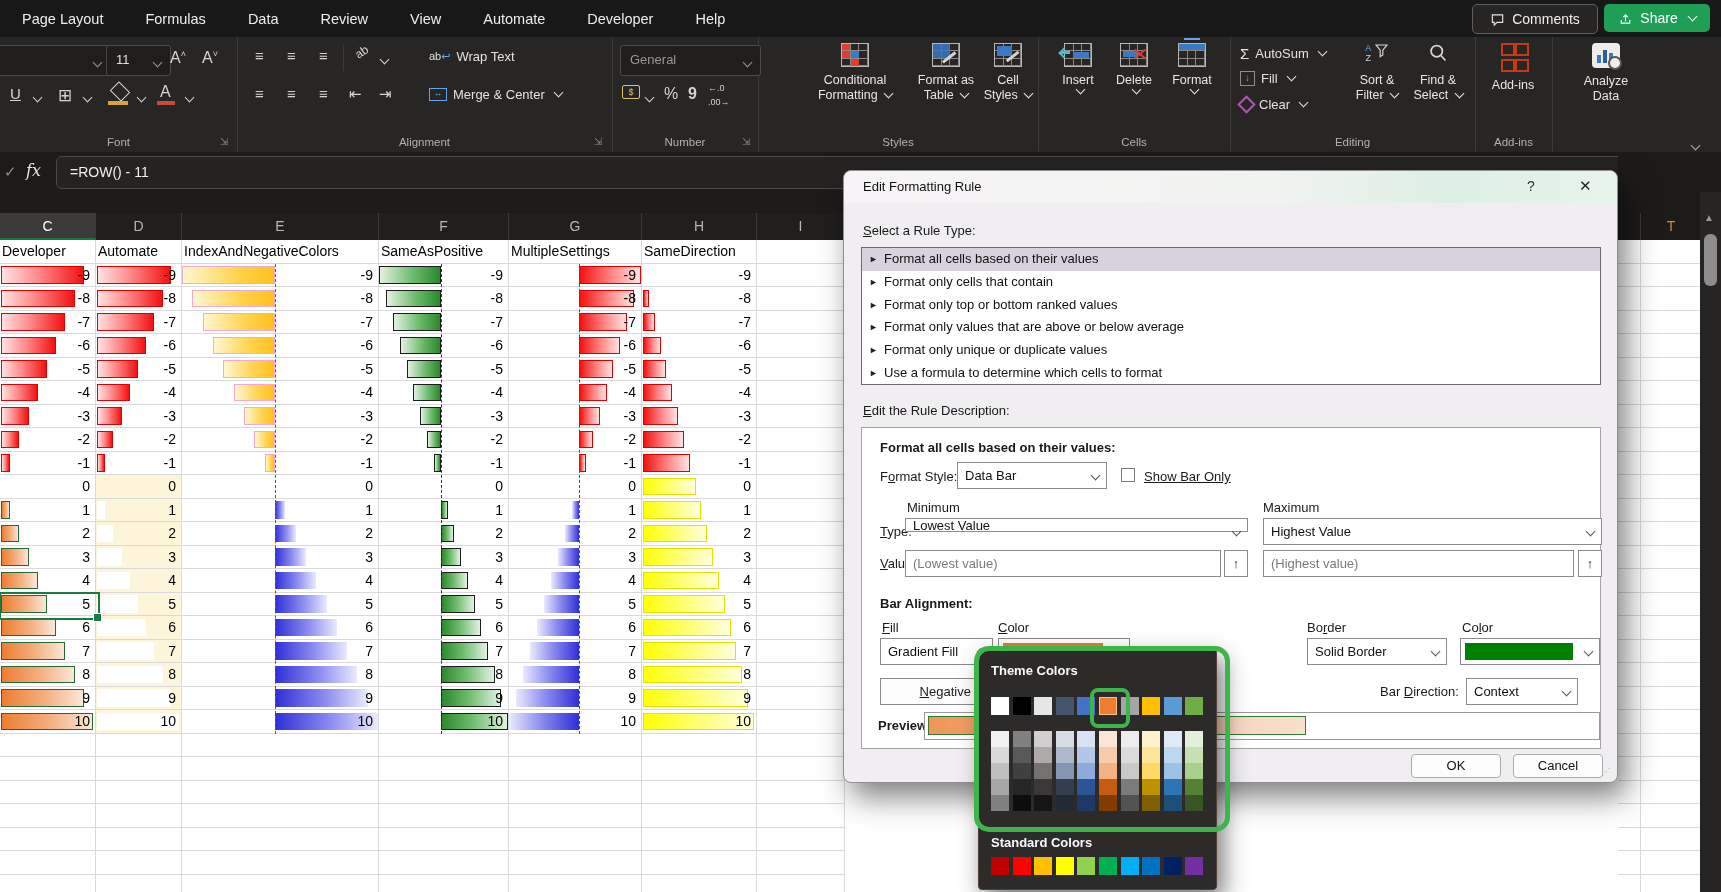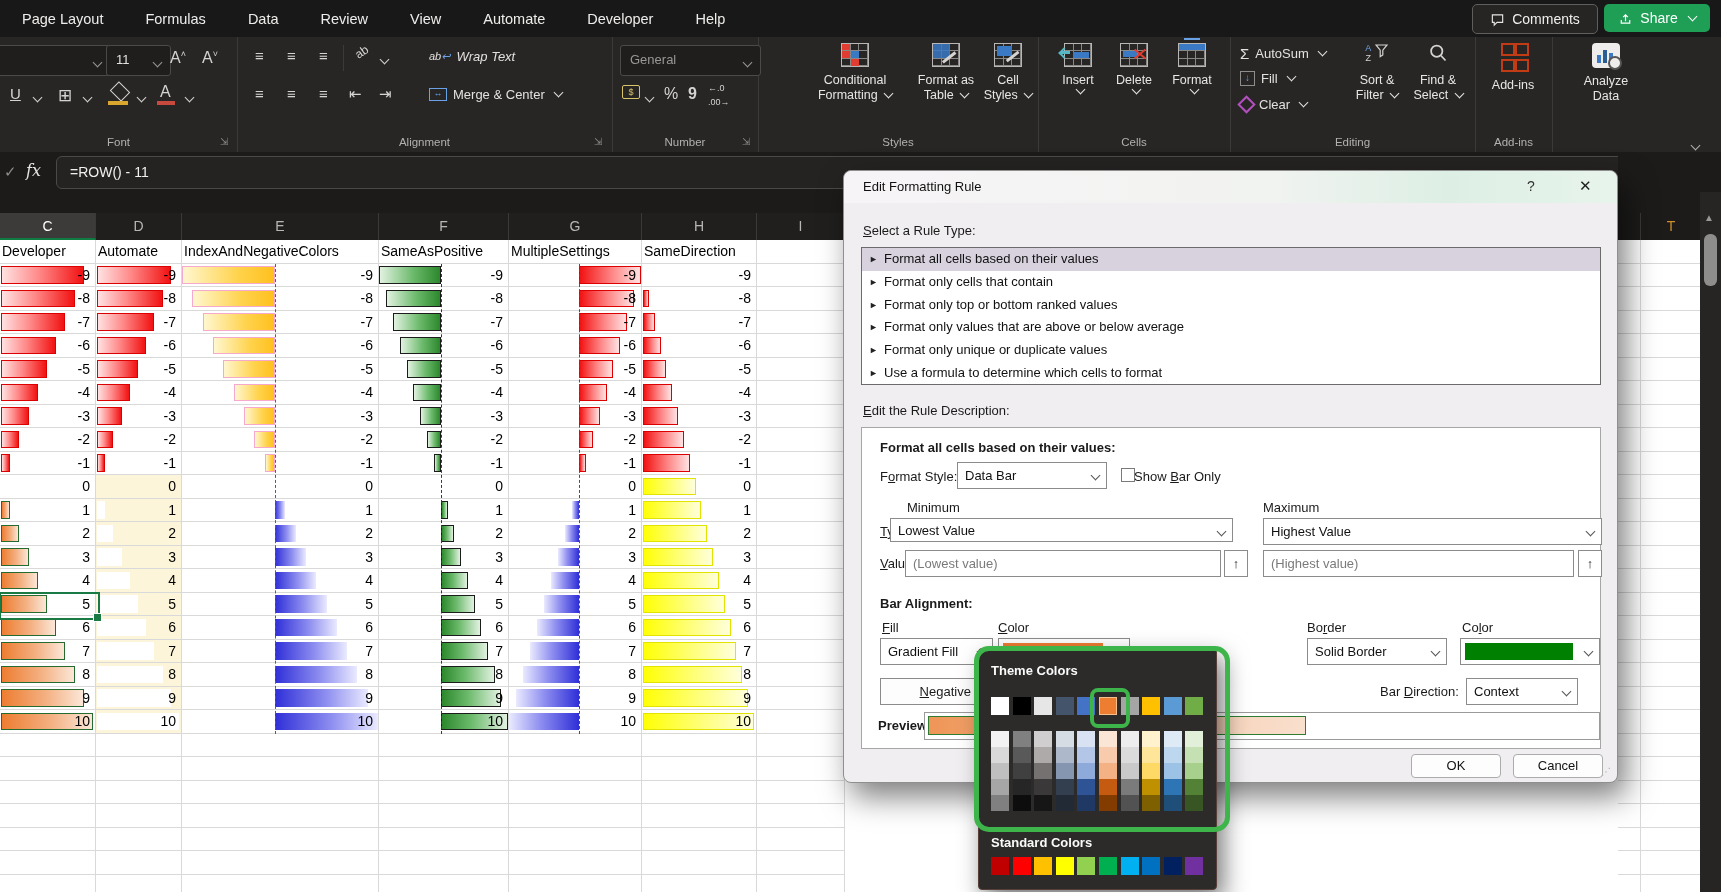--- a/index.html
+++ b/index.html
@@ -15,21 +15,21 @@
   #btn-share{position:absolute;left:1604px;top:4px;width:106px;height:28px;border-radius:5px;background:#1f9e55;
       color:#fff;font-size:14px;display:flex;align-items:center;justify-content:center;gap:7px;}
   .chev{display:inline-block;width:6px;height:6px;border-right:1.4px solid currentColor;border-bottom:1.4px solid currentColor;
         transform:rotate(45deg);margin-left:4px;position:relative;top:-2px;}
   
   #ribbon{position:absolute;left:0;top:37px;width:1721px;height:115px;background:#272625;border-bottom:1px solid #0c0c0c;color:#d6d4d2;}
   .rgroup{position:absolute;top:0;height:115px;border-right:1px solid #3b3a39;}
   .glabel{position:absolute;bottom:4px;left:0;right:0;text-align:center;font-size:11.5px;color:#b3b1af;}
   .launcher{position:absolute;bottom:5px;font-size:10px;color:#8f8d8b;}
   .rico{color:#d6d4d2;font-size:15px;}
-  .dim{color:#8c8a88;font-style:italic;}
+  .dim{color:#8c8a88;}
   .combo-dark{position:absolute;background:#1f1e1d;border:1px solid #4b4a49;border-radius:3px;color:#9a9896;font-size:13px;
       line-height:28px;padding-left:9px;}
   .combo-dark .chev{position:absolute;right:9px;top:13px;color:#9a9896;}
   .rbtn-line{position:absolute;display:flex;align-items:center;gap:6px;font-size:13px;color:#e3e1df;white-space:nowrap;}
   .bigbtn{position:absolute;top:6px;display:flex;flex-direction:column;align-items:center;font-size:12.5px;line-height:15px;
       color:#e8e6e4;text-align:center;}
   .bigbtn .ic{margin-bottom:6px;}
   .mini-grid{position:relative;width:26px;height:22px;border:1.5px solid #b9b7b5;background-color:transparent;
      background-image:linear-gradient(to right,transparent 0,transparent 0),
        repeating-linear-gradient(to right,transparent 0 7.6px,#8a8886 7.6px 8.6px),
@@ -1019,27 +1019,27 @@
 
     <div id="descbox">
       <span class="dlabel bold" style="left:18px;top:12px;">Format all cells based on their values:</span>
 
       <span class="dlabel" style="left:18px;top:41px;">F<u>o</u>rmat Style:</span>
       <div class="combo" style="left:95px;top:34px;width:150px;height:27px;">
         <span>Data Bar</span>
           <span class="chev"></span>
       </div>
       <span class="cbox" style="left:259px;top:40px;"></span>
-      <span class="dlabel" style="left:272px;top:41px;">Show <u>B</u>ar Only</span>
+      <span class="dlabel" style="left:282px;top:41px;text-decoration:underline;">Show <u>B</u>ar Only</span>
 
       <span class="dlabel" style="left:45px;top:72px;">Minimum</span>
       <span class="dlabel" style="left:401px;top:72px;">Maximum</span>
 
       <span class="dlabel" style="left:18px;top:96px;"><u>T</u>ype:</span>
-      <div class="combo" style="left:28px;top:90px;width:343px;height:24px;">
+      <div class="combo" style="left:43px;top:90px;width:343px;height:14px;">
         <span>Lowest Value</span>
           <span class="chev"></span>
       </div>
       <div class="combo" style="left:401px;top:90px;width:339px;height:27px;">
         <span>Highest Value</span>
           <span class="chev"></span>
       </div>
 
       <span class="dlabel" style="left:18px;top:128px;"><u>V</u>alue:</span>
       <div class="tinput" style="left:43px;top:122px;width:316px;height:27px;">

